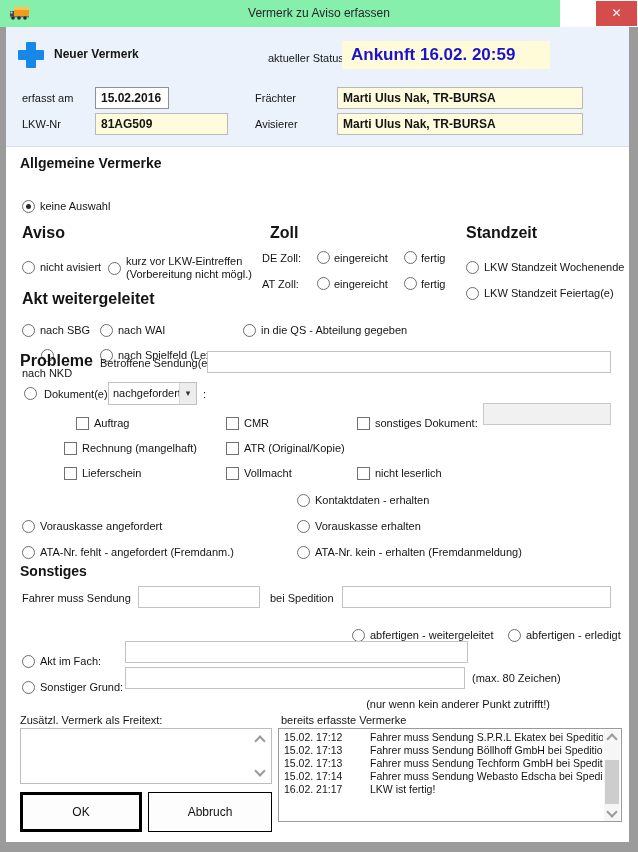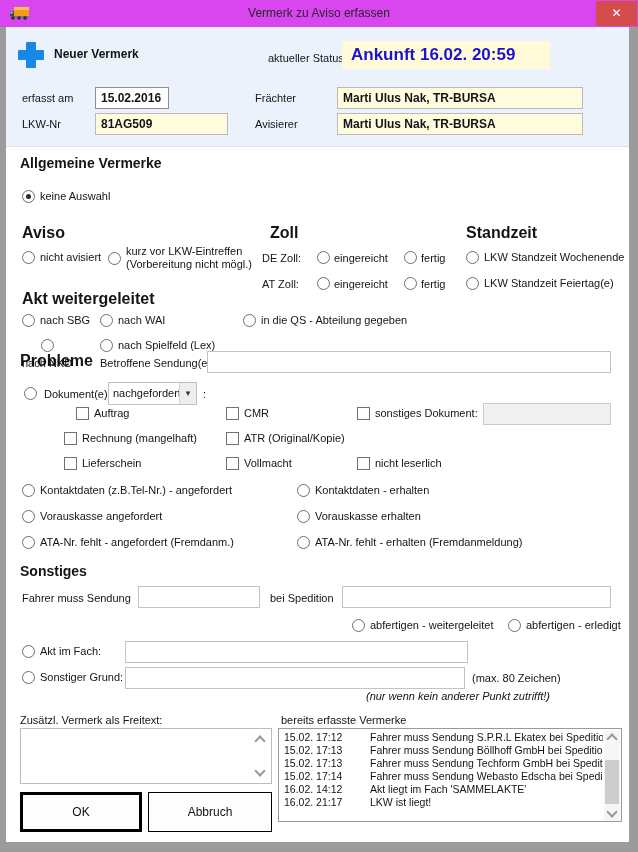--- a/index.html
+++ b/index.html
@@ -5,38 +5,38 @@
   html,body{margin:0;padding:0;background:#fff;}
   *{box-sizing:border-box;}
   #win{position:relative;width:638px;height:852px;background:#fff;
        font-family:"Liberation Sans","DejaVu Sans",sans-serif;color:#141414;
        overflow:hidden;}
   .abs{position:absolute;}
   .lbl{font-size:11px;line-height:13px;white-space:nowrap;}
   .h14{font-size:14px;font-weight:bold;}
   .h12{font-size:16px;font-weight:bold;}
   
-  #titlebar{left:0;top:0;width:638px;height:27px;background:#d946ef;}
+  #titlebar{left:0;top:0;width:560px;height:27px;background:#86efac;}
   #win-title{left:0;top:6px;width:638px;text-align:center;font-size:12px;color:#262626;}
   #close-btn{left:596px;top:1px;width:41px;height:25px;background:#d54c4c;
              color:#fff;font-size:12px;font-weight:bold;text-align:center;line-height:25px;cursor:pointer;}
   .frame{background:#9b9b9b;}
   
   #header-panel{left:6px;top:27px;width:623px;height:120px;background:#ecf2fb;border-bottom:1px solid #d9e0ea;}
   #plus-icon{left:18px;top:42px;width:26px;height:26px;}
   #plus-icon .pv{position:absolute;left:8px;top:0;width:10px;height:26px;background:#1787e8;border-radius:1px;}
   #plus-icon .ph{position:absolute;left:0;top:8px;width:26px;height:10px;background:#1787e8;border-radius:1px;}
   #page-title{left:54px;top:47px;font-size:12px;font-weight:bold;}
   #status-box{left:342px;top:41px;width:208px;height:28px;background:#fffbd8;
               color:#1b12d0;font-size:17px;font-weight:bold;line-height:28px;padding-left:9px;white-space:nowrap;}
   .field{border:1px solid #b9b9b9;background:#fffcdd;font-weight:bold;font-size:12px;
          line-height:20px;height:22px;padding:0 5px;white-space:nowrap;overflow:hidden;}
   .field.white{background:#fff;border-color:#8e8e8e;}
   
-  .opt{display:flex;align-items:center;gap:5px;}
+  .opt{display:flex;align-items:center;gap:5px;margin-top:10px;}
   .radio{width:13px;height:13px;border:1px solid #6d6d6d;border-radius:50%;background:#fff;flex:0 0 13px;}
   .radio.sel::after{content:"";display:block;width:5px;height:5px;background:#2b2b2b;border-radius:50%;margin:3px;}
   .cb{width:13px;height:13px;border:1px solid #707070;background:#fff;flex:0 0 13px;}
   .inp{border:1px solid #c3c3c3;background:#fff;font-family:inherit;font-size:11px;padding:0 4px;height:22px;}
   .inp.gray{background:#f1f1f1;border-color:#c9c9c9;}
   
   #doc-dd{left:108px;top:382px;width:89px;height:23px;display:flex;border:1px solid #c0c0c0;background:#fff;cursor:pointer;}
   #doc-dd .dd-val{flex:1;font-size:11px;line-height:21px;padding-left:4px;white-space:nowrap;overflow:hidden;}
   #doc-dd .dd-btn{flex:0 0 17px;background:#ededed;border-left:1px solid #d8d8d8;text-align:center;font-size:9px;line-height:21px;color:#333;}
   
@@ -49,21 +49,21 @@
   #listbox{left:278px;top:728px;width:344px;height:94px;border:1px solid #9a9a9a;background:#fff;padding:2px 18px 0 0;overflow:hidden;}
   .lrow{display:flex;height:13px;font-size:10.5px;line-height:13px;white-space:nowrap;cursor:default;}
   .ltime{flex:0 0 91px;padding-left:5px;overflow:hidden;}
   .ltext{flex:1;overflow:hidden;}
   #list-sb{position:absolute;right:1px;top:1px;width:16px;height:91px;background:#f6f6f6;}
   #list-thumb{position:absolute;left:1px;top:30px;width:14px;height:44px;background:#cdcdcd;}
   
   .btn{display:block;background:#fdfdfd;font-family:inherit;font-size:12px;color:#111;cursor:pointer;}
   #ok-btn{left:20px;top:792px;width:122px;height:40px;border:3px solid #000;}
   #abbruch-btn{left:148px;top:792px;width:124px;height:40px;border:1px solid #000;}
-  .italic{font-style:italic;}
+  .italic{margin-top:8px;}
 </style>
 </head>
 <body>
 
 <div id="win">
 
   <div class="abs" id="titlebar">
     <svg class="abs" style="left:9px;top:6px;" width="22" height="15" viewBox="0 0 22 15">
       <rect x="1" y="5" width="5" height="5" fill="#4a4a4a"></rect>
       <rect x="1.5" y="5.5" width="2" height="2" fill="#bcd3e8"></rect>
@@ -203,43 +203,39 @@
   </div>
   <div class="abs opt" style="left:226px;top:457px;">
     <span class="cb"></span>
       <span class="lbl">Vollmacht</span>
   </div>
   <div class="abs opt" style="left:357px;top:457px;">
     <span class="cb"></span>
       <span class="lbl">nicht leserlich</span>
   </div>
 
-  <div class="abs opt" style="left:22px;top:484px;">
-    <span class="radio"></span>
-      <span class="lbl">Kontaktdaten (z.B.Tel-Nr.) - angefordert</span>
-  </div>
   <div class="abs opt" style="left:297px;top:484px;">
     <span class="radio"></span>
       <span class="lbl">Kontaktdaten - erhalten</span>
   </div>
   <div class="abs opt" style="left:22px;top:510px;">
     <span class="radio"></span>
       <span class="lbl">Vorauskasse angefordert</span>
   </div>
   <div class="abs opt" style="left:297px;top:510px;">
     <span class="radio"></span>
       <span class="lbl">Vorauskasse erhalten</span>
   </div>
   <div class="abs opt" style="left:22px;top:536px;">
     <span class="radio"></span>
       <span class="lbl">ATA-Nr. fehlt - angefordert (Fremdanm.)</span>
   </div>
   <div class="abs opt" style="left:297px;top:536px;">
     <span class="radio"></span>
-      <span class="lbl">ATA-Nr. fehlt - erhalten (Fremdanmeldung)</span>
+      <span class="lbl">ATA-Nr. kein - erhalten (Fremdanmeldung)</span>
   </div>
 
   <div class="abs h14" style="left:20px;top:563px;">Sonstiges</div>
   <div class="abs lbl" style="left:22px;top:592px;">Fahrer muss Sendung</div>
   <input class="abs inp" style="left: 138px; top: 586px; width: 122px;">
   <div class="abs lbl" style="left:270px;top:592px;">bei Spedition</div>
   <input class="abs inp" style="left: 342px; top: 586px; width: 269px;">
 
   <div class="abs opt" style="left:352px;top:619px;">
     <span class="radio"></span>
@@ -284,26 +280,22 @@
       </div>
     <div class="lrow">
         <span class="ltime">15.02. 17:13</span>
         <span class="ltext">Fahrer muss Sendung Techform GmbH bei Spedition Bu</span>
       </div>
     <div class="lrow">
         <span class="ltime">15.02. 17:14</span>
         <span class="ltext">Fahrer muss Sendung Webasto Edscha bei Spedition Sc</span>
       </div>
     <div class="lrow">
-        <span class="ltime">16.02. 14:12</span>
-        <span class="ltext">Akt liegt im Fach 'SAMMELAKTE'</span>
-      </div>
-    <div class="lrow">
         <span class="ltime">16.02. 21:17</span>
-        <span class="ltext">LKW ist liegt!</span>
+        <span class="ltext">LKW ist fertig!</span>
       </div>
     <div id="list-sb">
       <span class="chev up abs" style="left:4px;top:5px;"></span>
       <div id="list-thumb"></div>
       <span class="chev down abs" style="left:4px;bottom:5px;"></span>
     </div>
   </div>
 
   <button class="abs btn" id="ok-btn">OK</button>
   <button class="abs btn" id="abbruch-btn">Abbruch</button>

